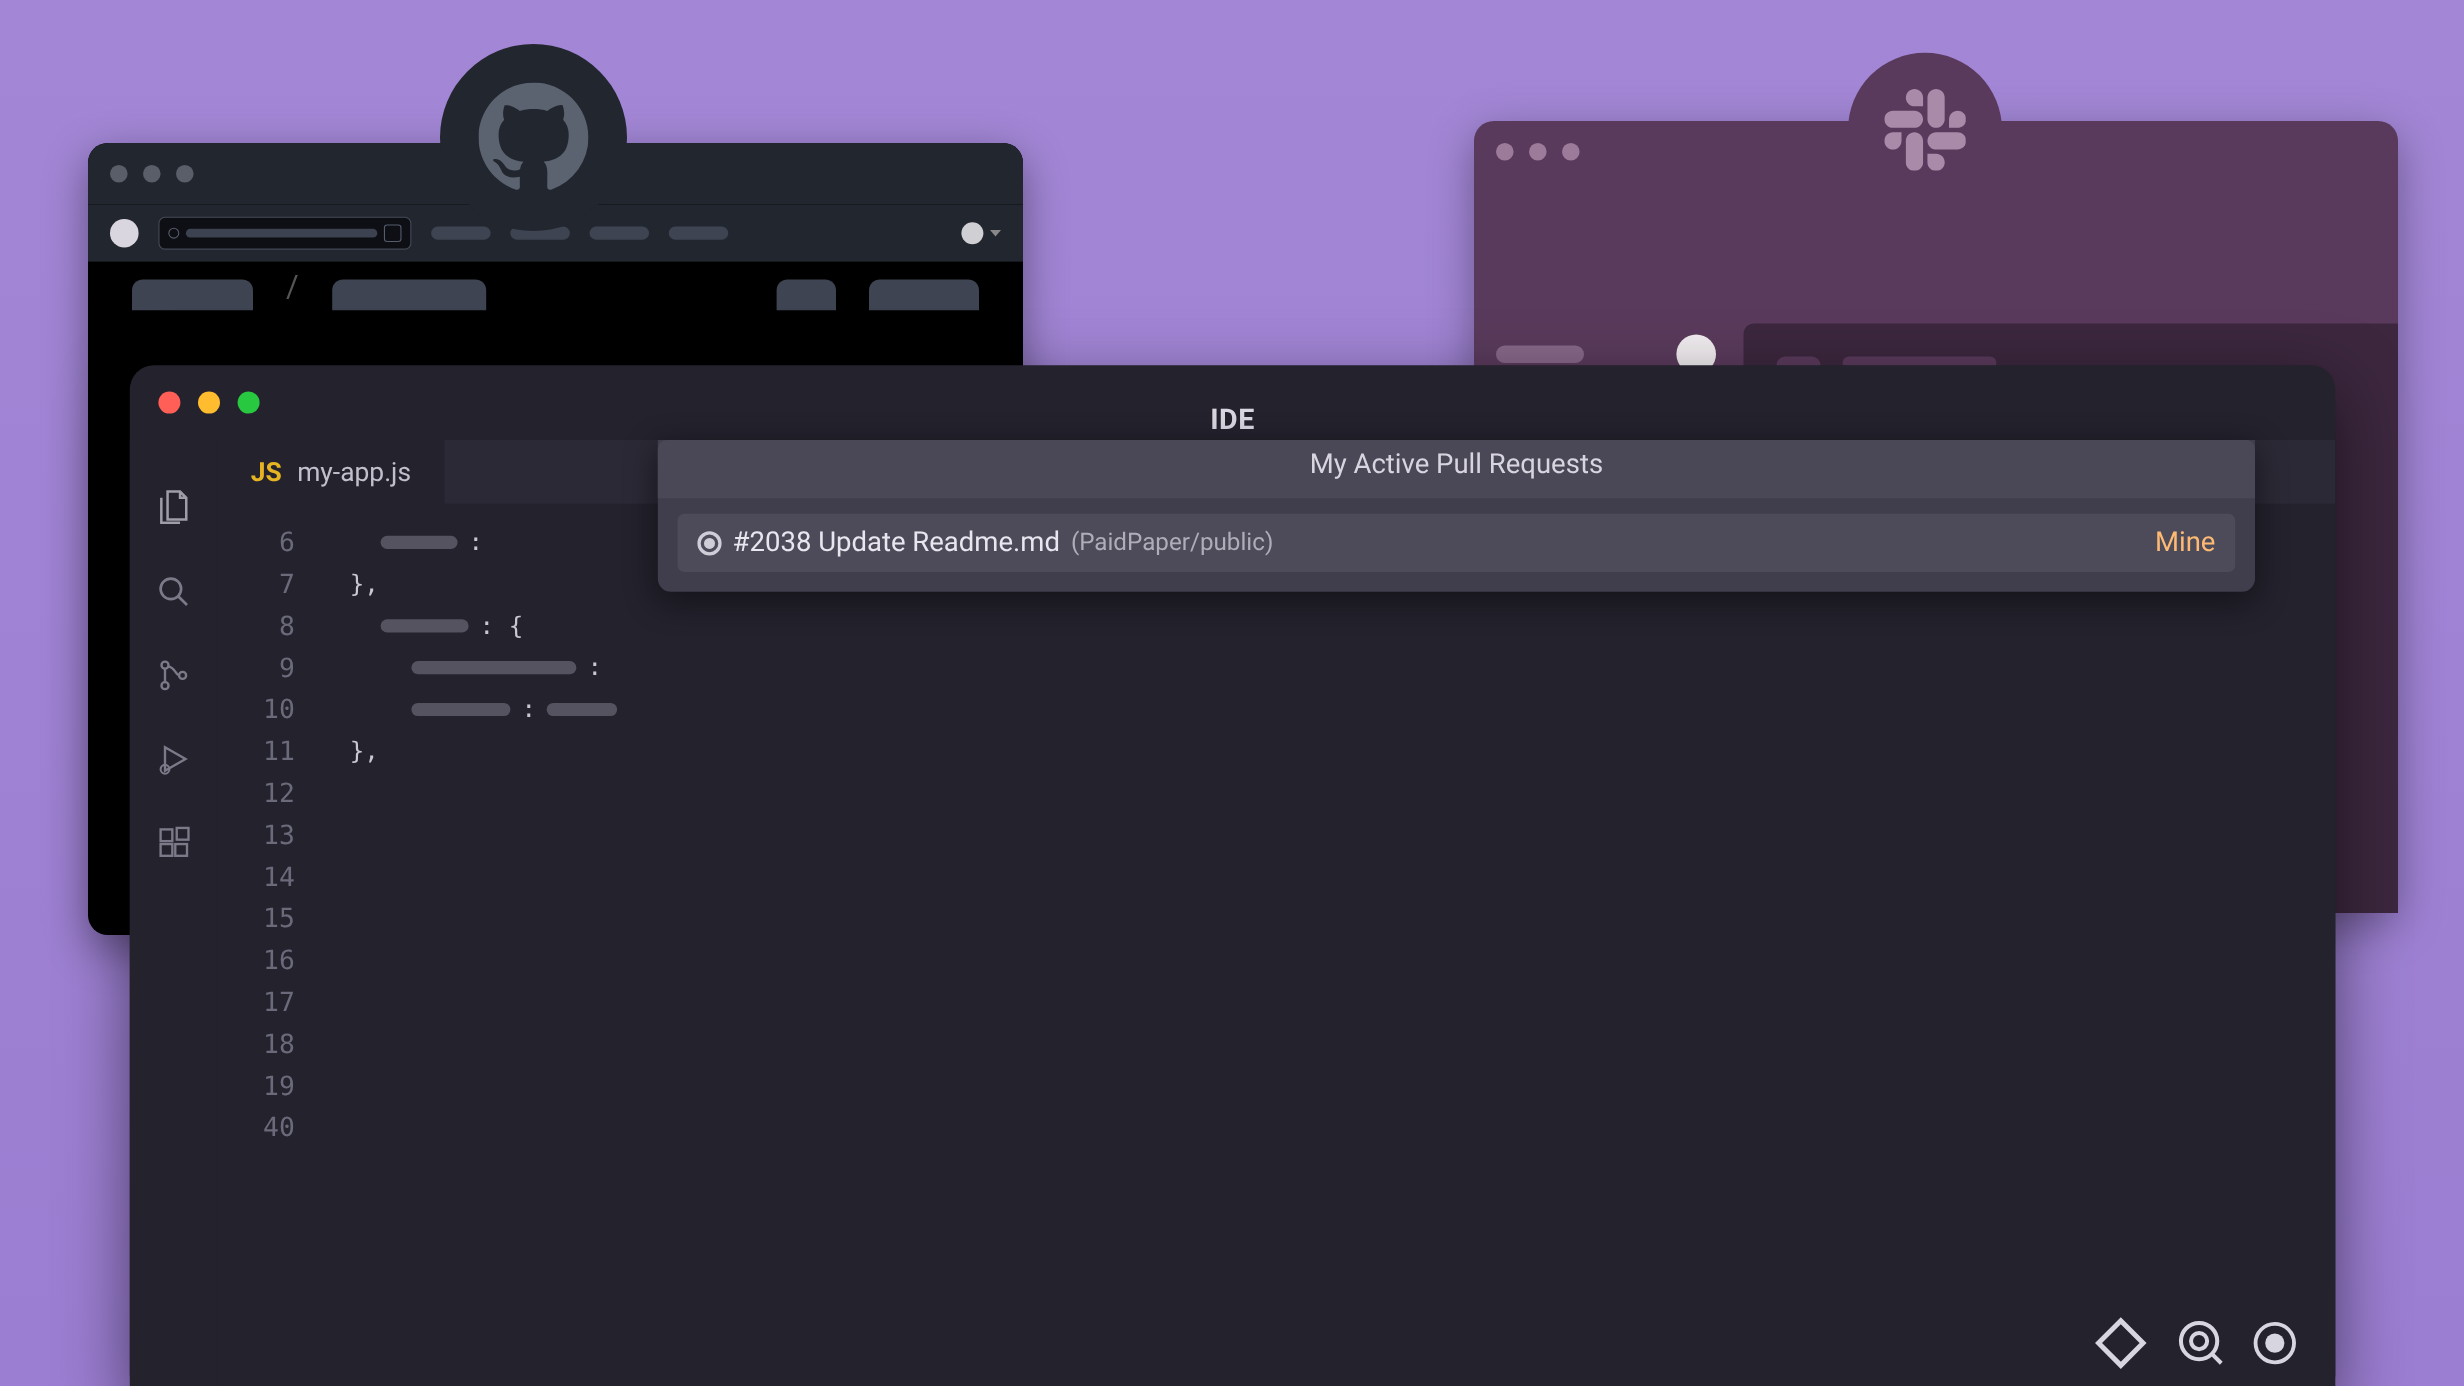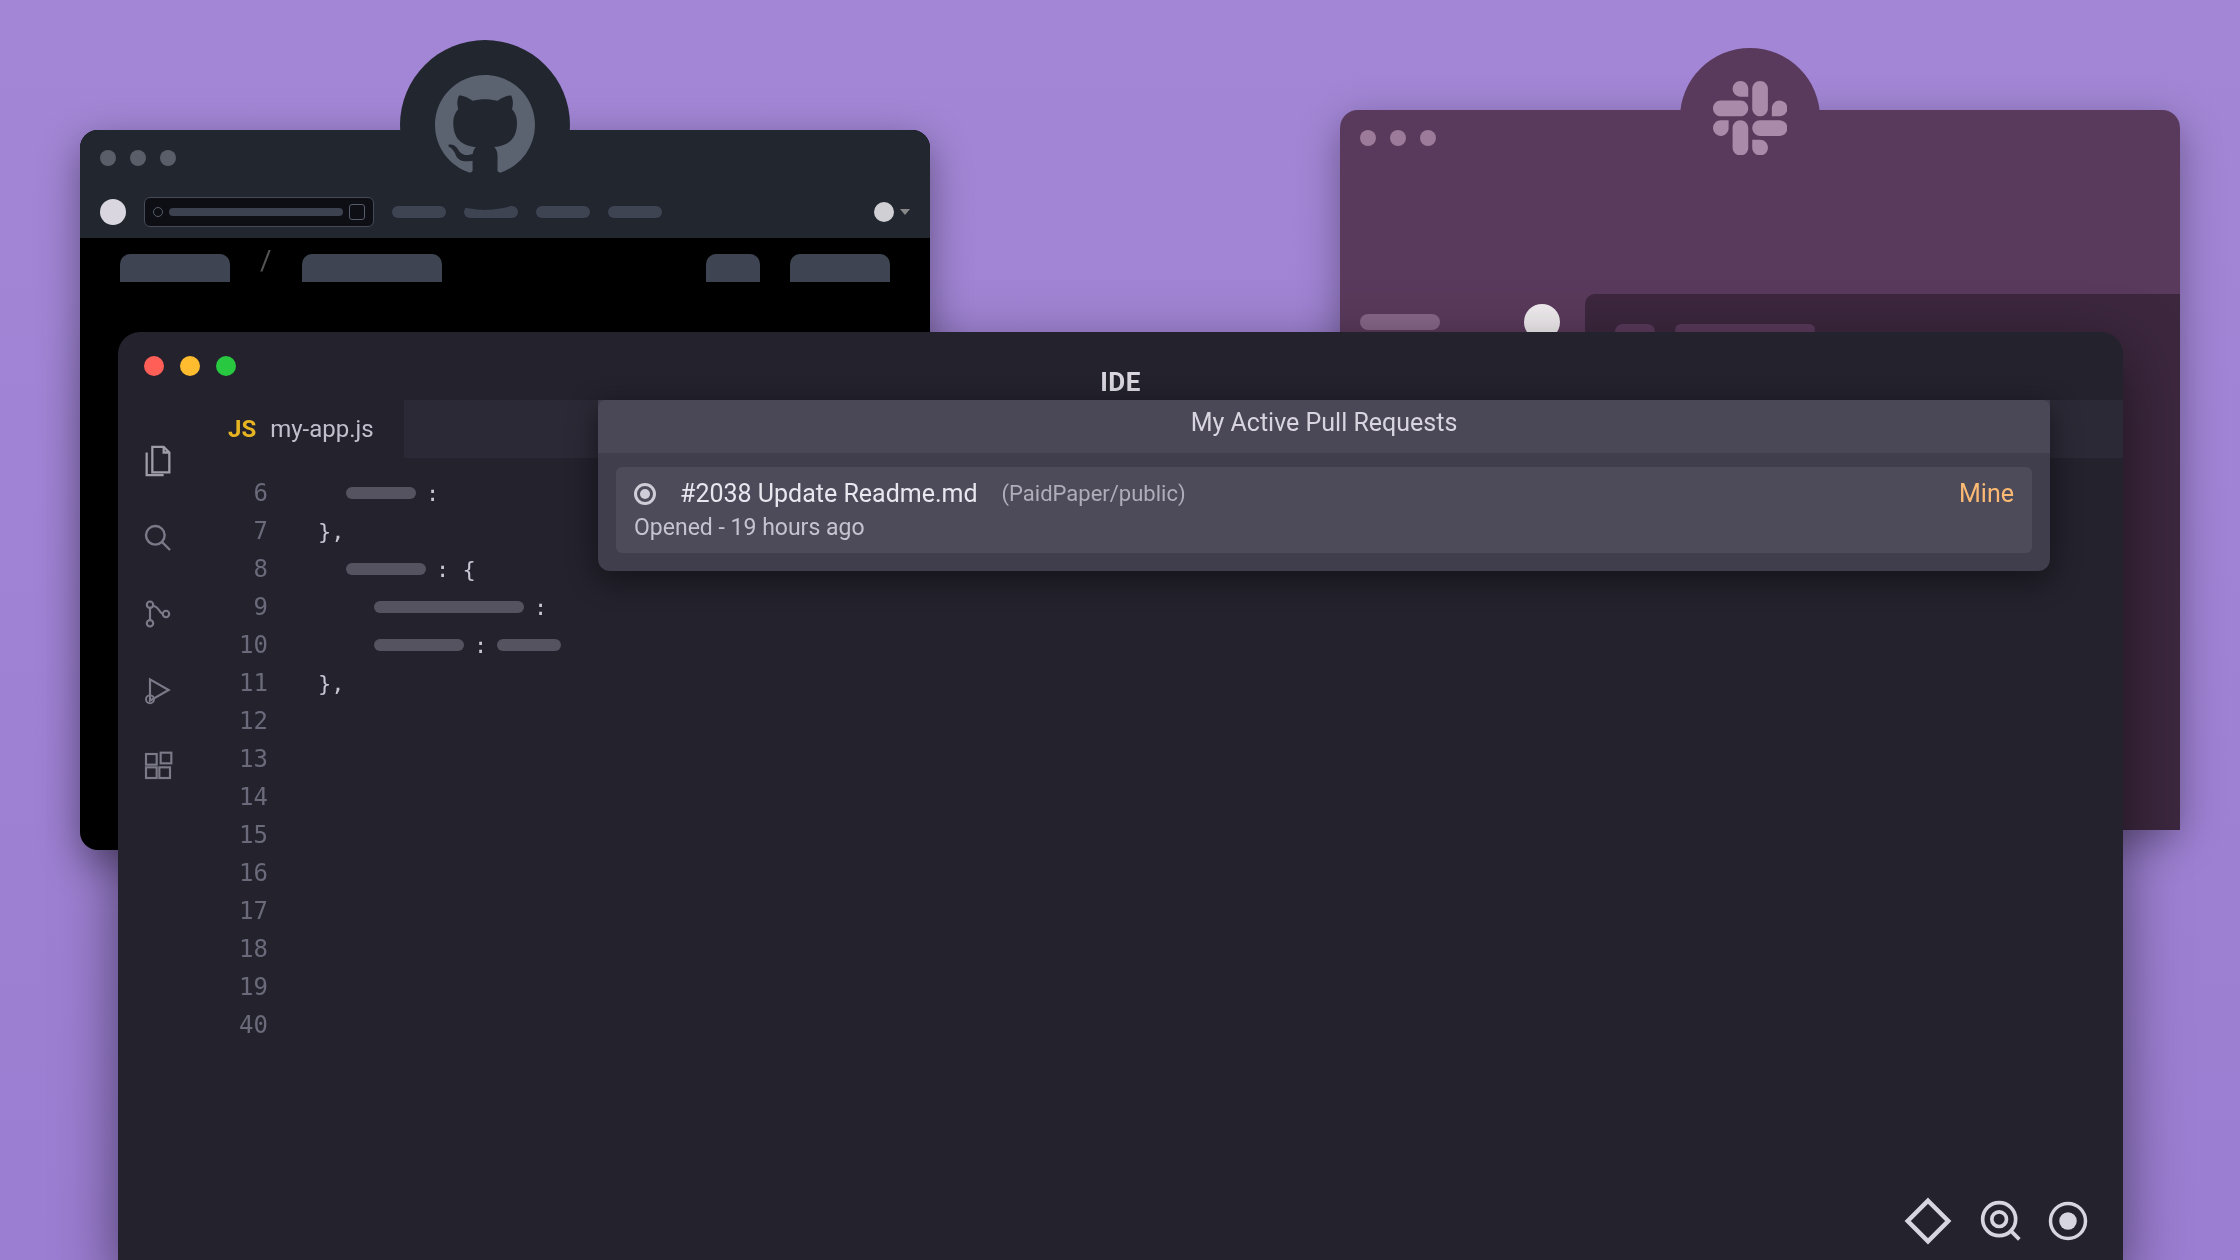--- a/index.html
+++ b/index.html
@@ -173,21 +173,21 @@
   }
   .pal-title { text-align:center; color:#d8d5e0; font-size:25px; padding:8px 0 16px 0; background:#4a4856; border-radius:8px 8px 0 0; margin: -14px -18px 14px -18px;}
   .pal-input {
     width:100%; height:54px; background:#34323f; border:1px solid #3f7bbf;
     border-radius:4px; padding:0 14px; color:#a8a5b5; font-size:25px;
     outline:none;
   }
   .pal-item {
     margin-top:10px; background:#4d4b59; border-radius:6px; padding:12px 18px;
   }
-  .pal-row1 { display:flex; align-items:center; gap:24px; }
+  .pal-row1 { display:flex; align-items:center; gap:10px; }
   .pal-radio {
     width:22px; height:22px; border-radius:50%; border:3px solid #cfcdd8;
     display:inline-flex; align-items:center; justify-content:center;
   }
   .pal-radio::after { content:""; width:10px; height:10px; border-radius:50%; background:#cfcdd8; }
   .pal-pr { color:#e8e6ef; font-size:25px; }
   .pal-repo { color:#b0adba; font-size:22px; }
   .pal-mine { margin-left:auto; color:#fdba74; font-size:25px; }
   .pal-sub { color:#c6c3d0; font-size:23px; margin-top:6px; }
 
@@ -379,21 +379,20 @@
 
       <div class="palette">
         <div class="pal-title">My Active Pull Requests</div>
         <div class="pal-item">
           <div class="pal-row1">
             <span class="pal-radio"></span>
             <span class="pal-pr">#2038 Update Readme.md</span>
             <span class="pal-repo">(PaidPaper/public)</span>
             <span class="pal-mine">Mine</span>
           </div>
-          <div class="pal-sub">Opened - 19 hours ago</div>
         </div>
       </div>
 
       <div class="br-icons">
         <svg width="54" height="54" viewBox="0 0 24 24">
             <path d="M12 3l9 9-9 9-9-9z" fill="none" stroke="#d7d5df" stroke-width="2"></path>
           </svg>
         <svg width="44" height="44" viewBox="0 0 24 24">
             <circle cx="11" cy="11" r="9" fill="none" stroke="#d7d5df" stroke-width="2"></circle>
             <circle cx="11" cy="11" r="4" fill="none" stroke="#d7d5df" stroke-width="2"></circle>

